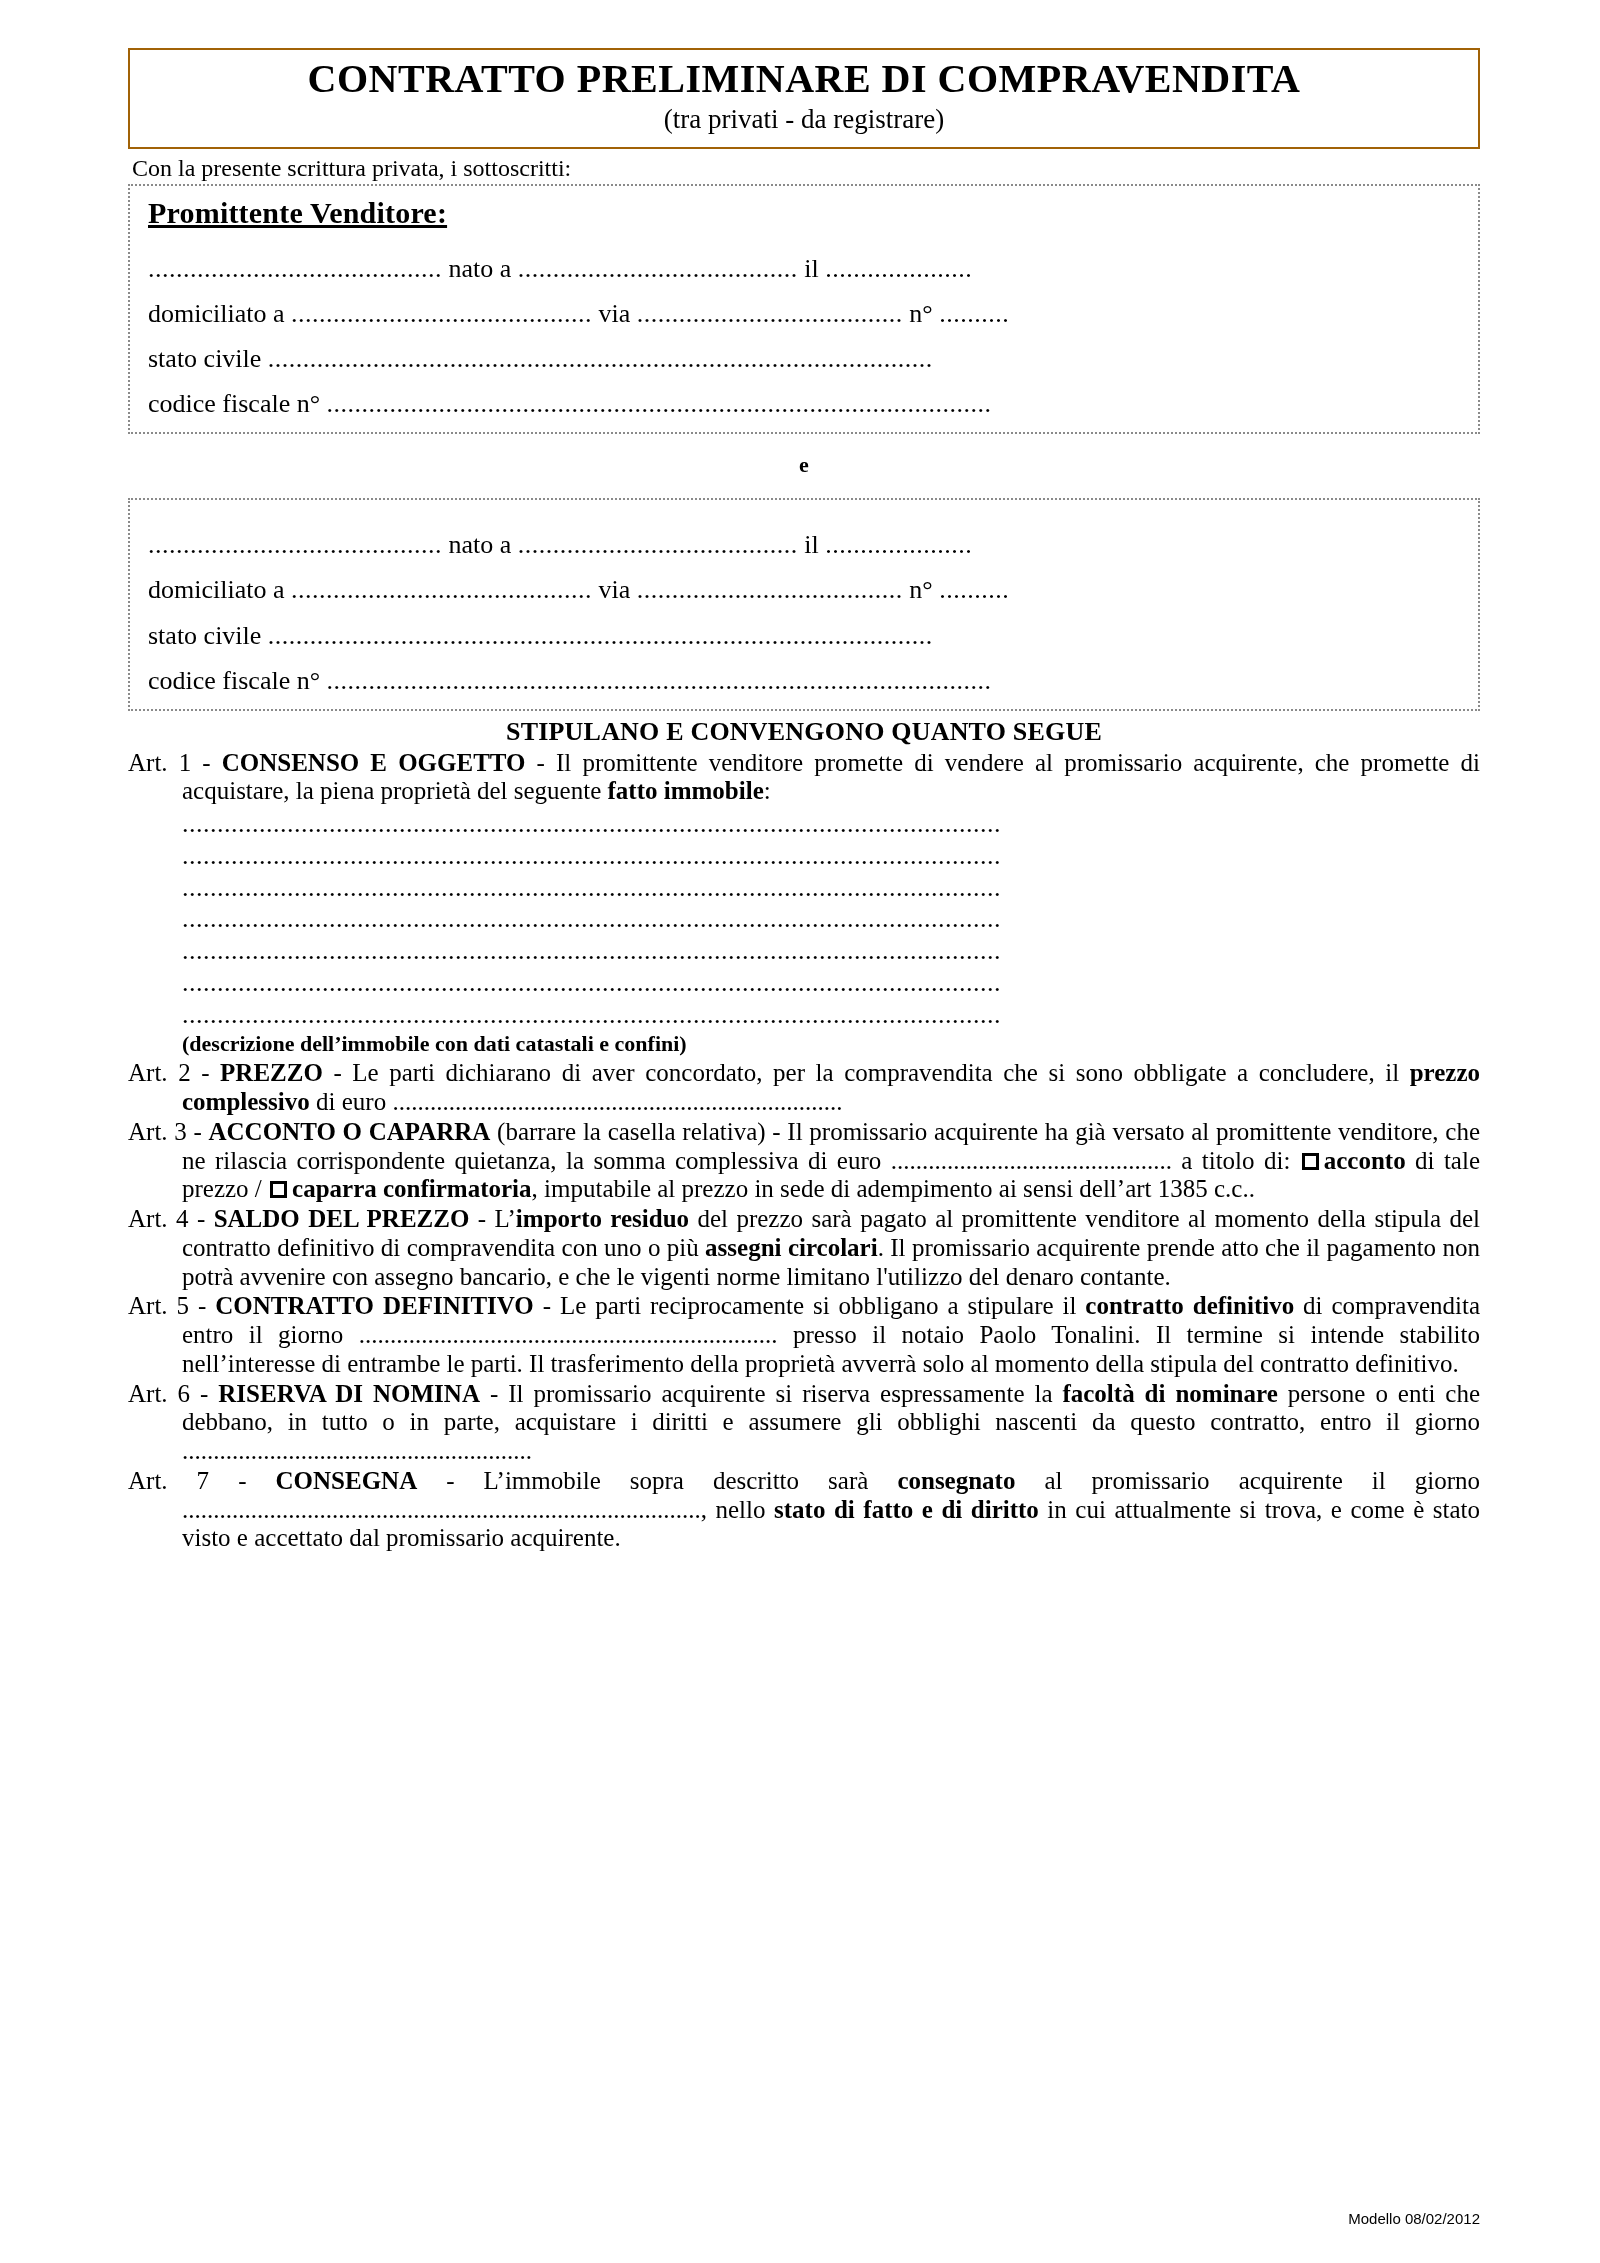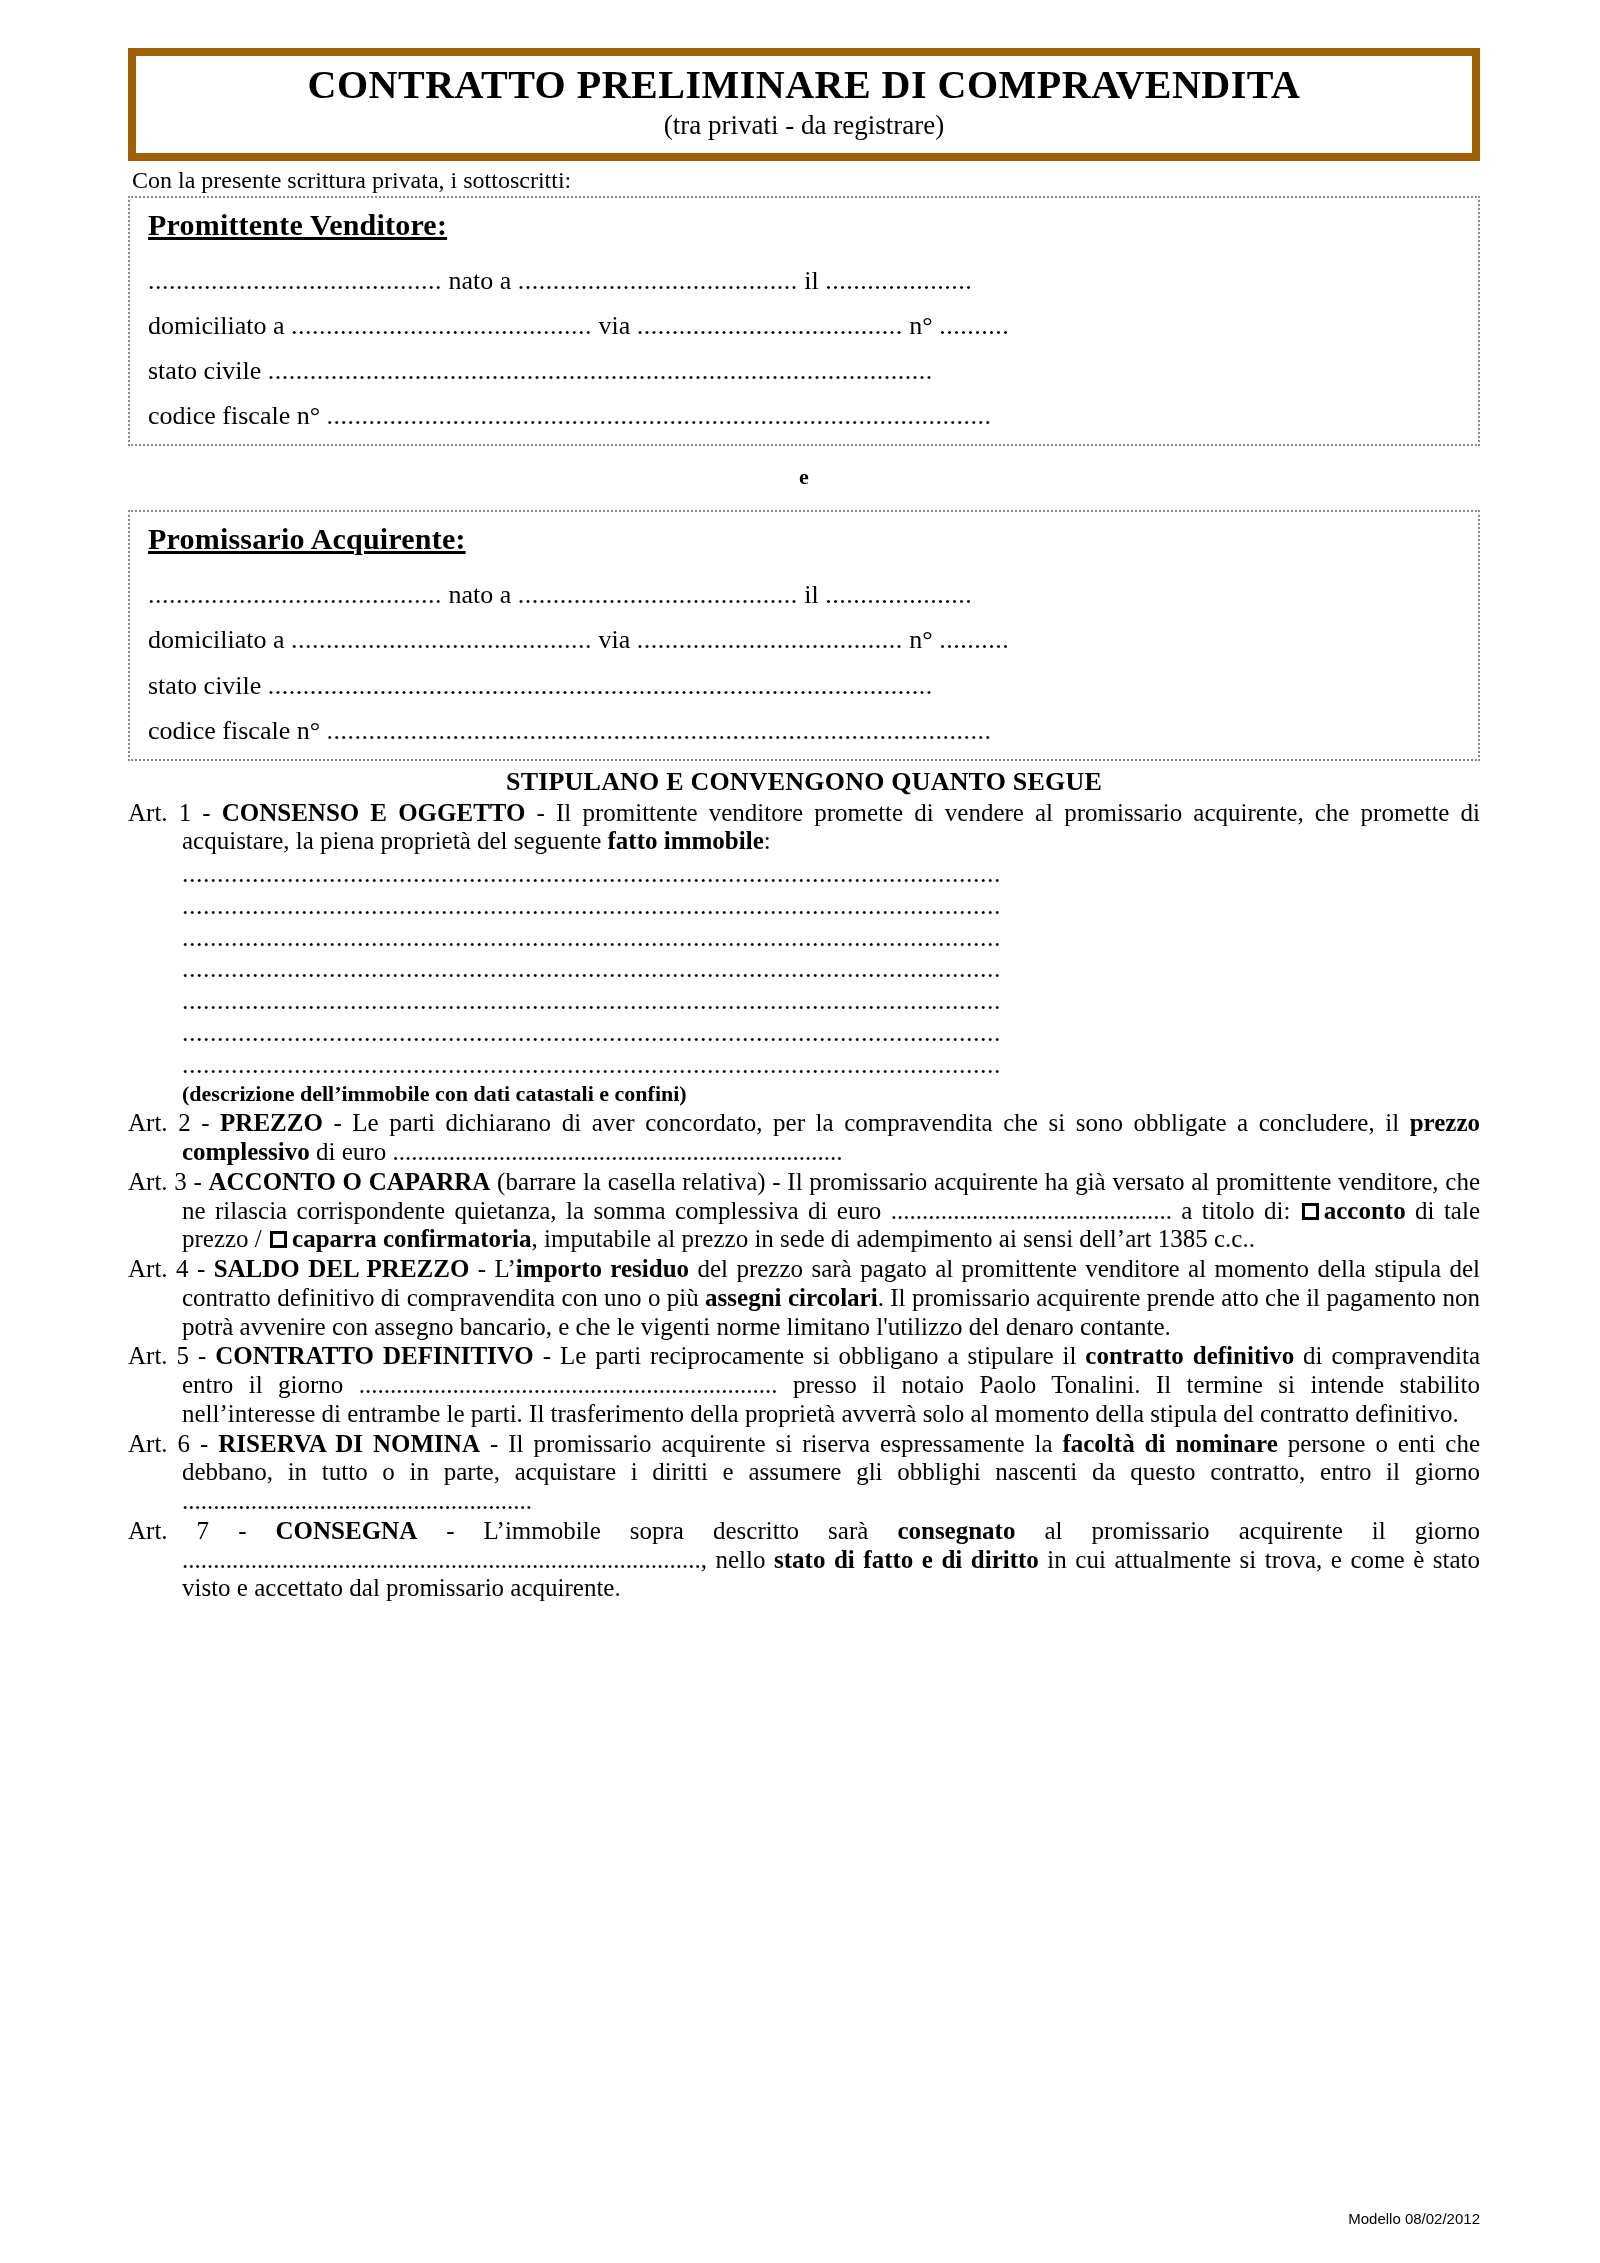--- a/index.html
+++ b/index.html
@@ -11,21 +11,21 @@
     position:relative;
   }
   .page {
     position:relative;
     width:1600px; height:2263px;
     padding:48px 120px 0 128px;
   }
 
   
   .title-box {
-    border:8px solid #a16207;
+    border:2px solid #a16207;
     padding:8px 10px 12px 10px;
     text-align:center;
     margin-bottom:2px;
   }
   .title-main {
     font-family:"Liberation Serif", serif;
     font-weight:bold;
     font-size:40px;
     letter-spacing:.5px;
     line-height:1.06;
@@ -161,21 +161,20 @@
 
     <div class="field-row">
       <span>codice fiscale n°</span>
       <span class="dots">...............................................................................................</span>
     </div>
   </div>
 
   <div class="conj">e</div>
 
   <div class="party-box">
-    <div class="party-title">Promissario Acquirente:</div>
 
     <div class="field-row first">
       <span class="dots">..........................................</span>
       <span>nato a</span>
       <span class="dots">........................................</span>
       <span>il</span>
       <span class="dots">.....................</span>
     </div>
 
     <div class="field-row">

